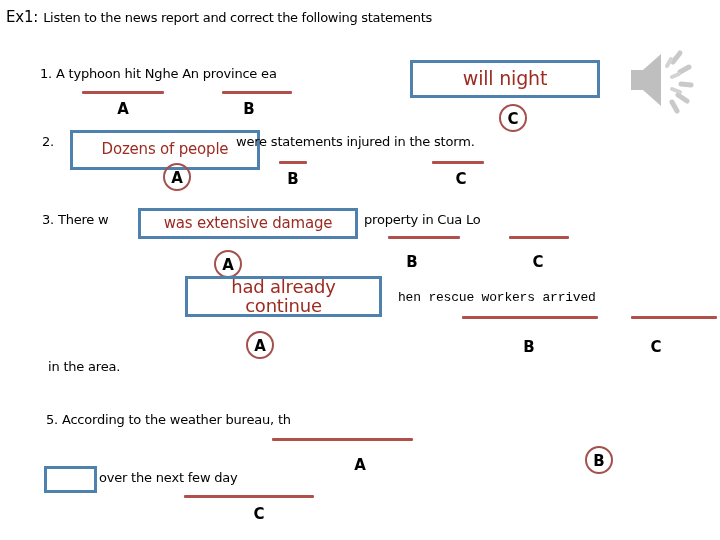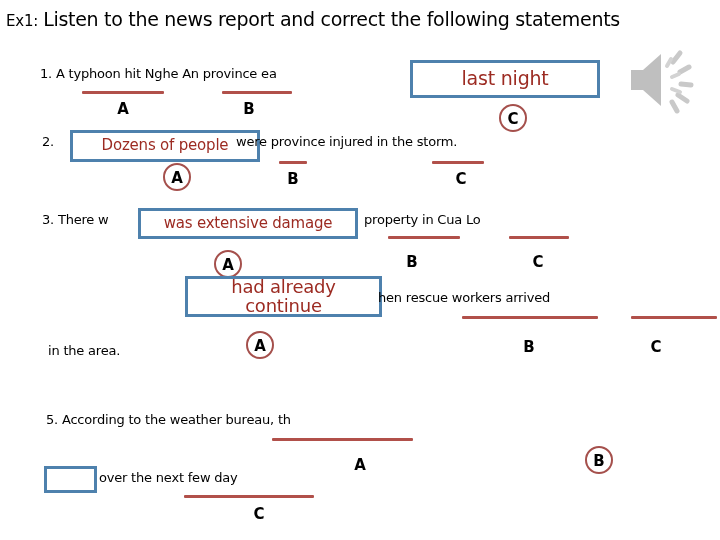--- a/index.html
+++ b/index.html
@@ -29,21 +29,21 @@
     display: flex;
     align-items: baseline;
     white-space: nowrap;
   }
   .title-tag {
     font-size: 15px;
     letter-spacing: -0.2px;
     margin-right: 5px;
   }
   .title-text {
-    font-size: 19px;
+    font-size: 13px;
     letter-spacing: -0.3px;
   }
 
   
   .stmt {
     font-size: 13px;
     letter-spacing: -0.2px;
     white-space: nowrap;
   }
 
@@ -130,29 +130,29 @@
   </div>
 
   <div class="abs stmt" style="left:40px; top:66px;">1. A typhoon hit Nghe An province ea</div>
 
   <div class="abs uline" style="left:82px; top:91px; width:82px;"></div>
   <div class="abs uline" style="left:222px; top:91px; width:70px;"></div>
 
   <div class="abs letter" style="left:114px; top:100px;">A</div>
   <div class="abs letter" style="left:240px; top:100px;">B</div>
 
-  <div class="abs ansbox" style="left:410px; top:60px; width:190px; height:38px; font-size:19px;">last night</div>
+  <div class="abs ansbox" style="left:410px; top:60px; width:190px; height:38px; font-size:19px;">will night</div>
   <div class="abs letter-circled" style="left:499px; top:104px;">C</div>
 
   <div class="abs stmt" style="left:42px; top:134px;">2.</div>
 
-  <div class="abs ansbox" style="left:70px; top:130px; width:190px; height:32px; font-size:15px;text-align:center;">Dozens of people</div>
+  <div class="abs ansbox" style="left:70px; top:130px; width:190px; height:40px; font-size:15px;text-align:center;">Dozens of people</div>
   <div class="abs letter-circled" style="left:163px; top:163px;">A</div>
 
-  <div class="abs stmt" style="left:236px; top:134px;">were province injured in the storm.</div>
+  <div class="abs stmt" style="left:236px; top:134px;">were statements injured in the storm.</div>
 
   <div class="abs uline" style="left:279px; top:161px; width:28px;"></div>
   <div class="abs uline" style="left:432px; top:161px; width:52px;"></div>
 
   <div class="abs letter" style="left:284px; top:170px;">B</div>
   <div class="abs letter" style="left:452px; top:170px;">C</div>
 
   <div class="abs stmt" style="left:42px; top:212px;">3. There w</div>
 
   <div class="abs ansbox" style="left:138px; top:208px; width:220px; height:31px; font-size:15px;">was extensive damage</div>
@@ -166,29 +166,29 @@
   <div class="abs letter" style="left:403px; top:253px;">B</div>
   <div class="abs letter" style="left:529px; top:253px;">C</div>
 
 
   <div class="abs ansbox" style="left:185px; top:276px; width:197px; height:41px; font-size:18px; flex-direction:column;">
     <span>had already</span>
     <span>continue</span>
   </div>
   <div class="abs letter-circled" style="left:246px; top:331px;">A</div>
 
-  <div class="abs stmt" style="left:378px; top:290px;">hen rescue workers arrived</div>
+  <div class="abs stmt" style="left:398px; top:290px;font-family:Liberation Mono, monospace;">hen rescue workers arrived</div>
 
   <div class="abs uline" style="left:462px; top:316px; width:136px;"></div>
   <div class="abs uline" style="left:631px; top:316px; width:86px;"></div>
 
   <div class="abs letter" style="left:520px; top:338px;">B</div>
   <div class="abs letter" style="left:647px; top:338px;">C</div>
 
-  <div class="abs stmt" style="left:48px; top:343px;text-align:center;">in the area.</div>
+  <div class="abs stmt" style="left:48px; top:359px;text-align:center;">in the area.</div>
 
   <div class="abs stmt" style="left:46px; top:412px;">5. According to the weather bureau, th</div>
 
   <div class="abs uline" style="left:272px; top:438px; width:141px;"></div>
   <div class="abs letter" style="left:351px; top:456px;">A</div>
 
   <div class="abs letter-circled" style="left:585px; top:446px;">B</div>
 
   <div class="abs ansbox empty" style="left:44px; top:466px; width:53px; height:27px; font-size:14px;"></div>
 

